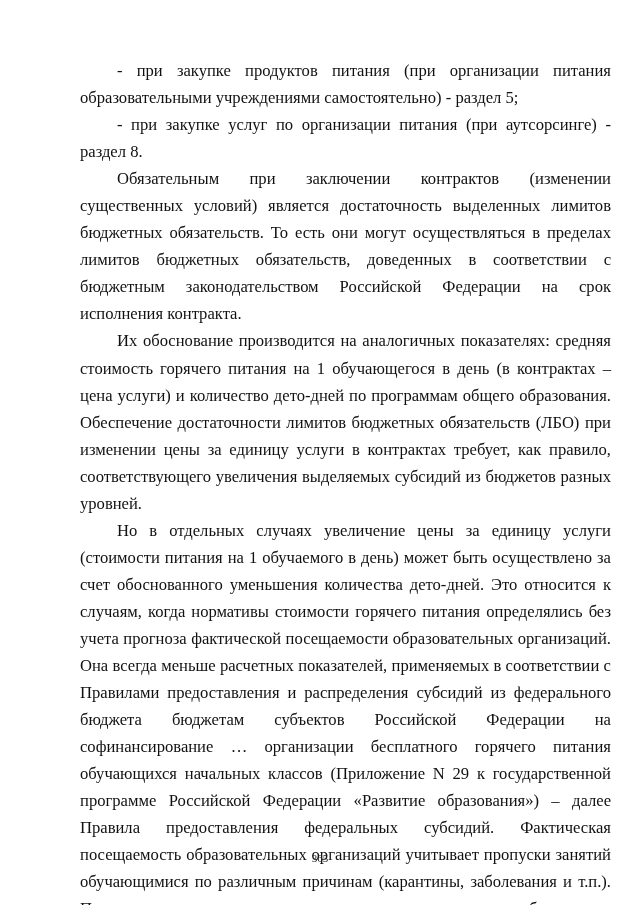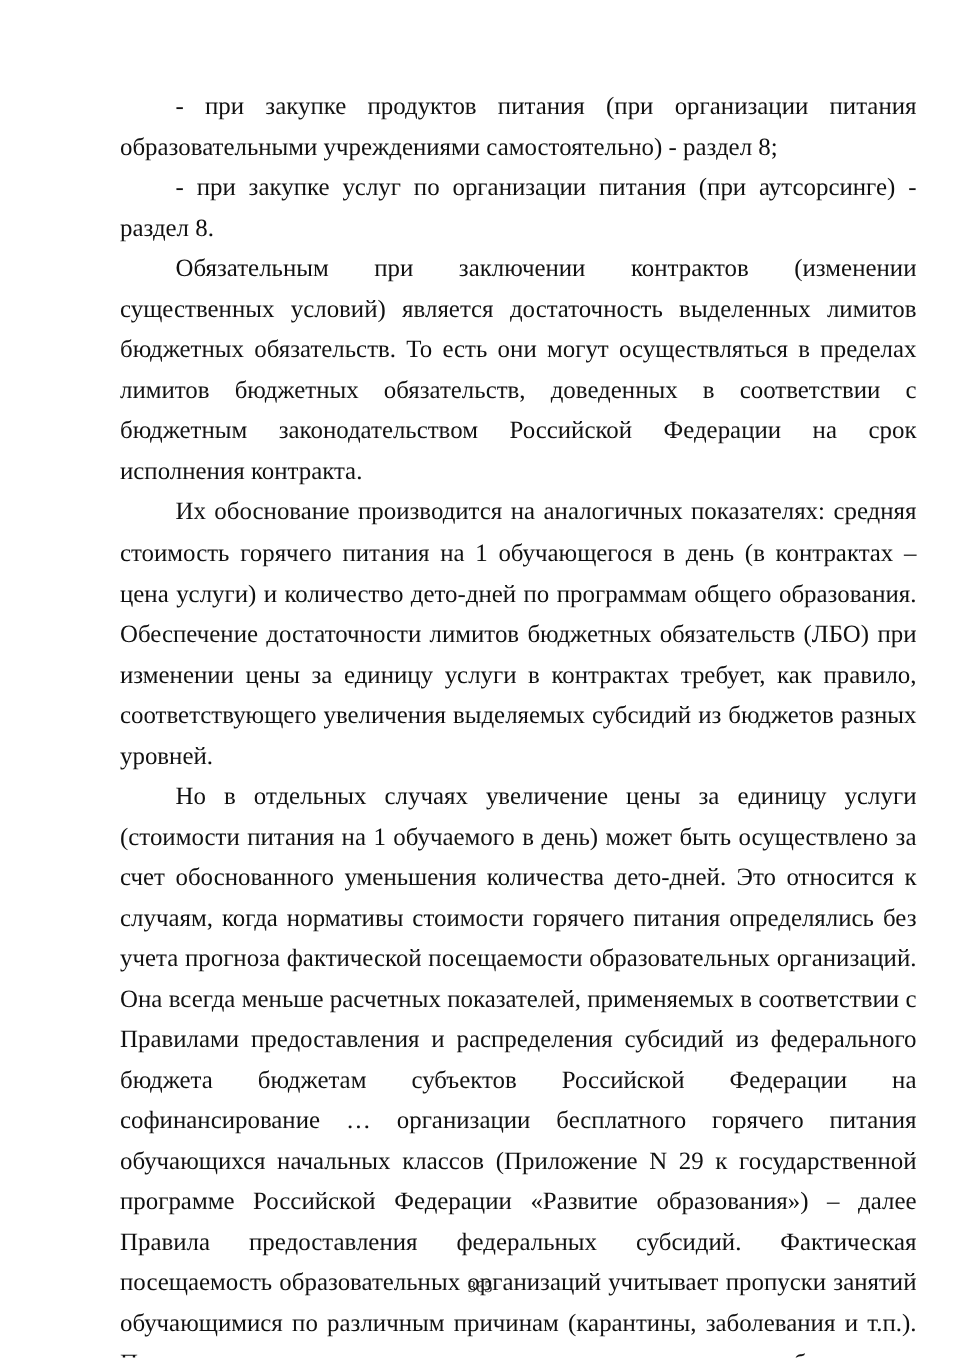--- a/index.html
+++ b/index.html
@@ -30,20 +30,20 @@
     text-align: center;
     font-family: "Liberation Serif", "DejaVu Serif", serif;
     font-size: 11px;
     color: #222222;
   }
 </style>
 </head>
 <body>
 
 <div class="page">
-  <p class="p list-dash">- при закупке продуктов питания (при организации питания образовательными учреждениями самостоятельно) - раздел 8;</p>
+  <p class="p list-dash">- при закупке продуктов питания (при организации питания образовательными учреждениями самостоятельно) - раздел 5;</p>
   <p class="p list-dash">- при закупке услуг по организации питания (при аутсорсинге) - раздел 8.</p>
   <p class="p">Обязательным при заключении контрактов (изменении существенных условий) является достаточность выделенных лимитов бюджетных обязательств. То есть они могут осуществляться в пределах лимитов бюджетных обязательств, доведенных в соответствии с бюджетным законодательством Российской Федерации на срок исполнения контракта.</p>
   <p class="p">Их обоснование производится на аналогичных показателях: средняя стоимость горячего питания на 1 обучающегося в день (в контрактах – цена услуги) и количество дето-дней по программам общего образования. Обеспечение достаточности лимитов бюджетных обязательств (ЛБО) при изменении цены за единицу услуги в контрактах требует, как правило, соответствующего увеличения выделяемых субсидий из бюджетов разных уровней.</p>
   <p class="p justify-last">Но в отдельных случаях увеличение цены за единицу услуги (стоимости питания на 1 обучаемого в день) может быть осуществлено за счет обоснованного уменьшения количества дето-дней. Это относится к случаям, когда нормативы стоимости горячего питания определялись без учета прогноза фактической посещаемости образовательных организаций. Она всегда меньше расчетных показателей, применяемых в соответствии с Правилами предоставления и распределения субсидий из федерального бюджета бюджетам субъектов Российской Федерации на софинансирование … организации бесплатного горячего питания обучающихся начальных классов (Приложение N 29 к государственной программе Российской Федерации «Развитие образования») – далее Правила предоставления федеральных субсидий. Фактическая посещаемость образовательных организаций учитывает пропуски занятий обучающимися по различным причинам (карантины, заболевания и т.п.). Пример обоснования</p>
 </div>
 
 <div class="page-number">365</div>
 
 </body></html>

